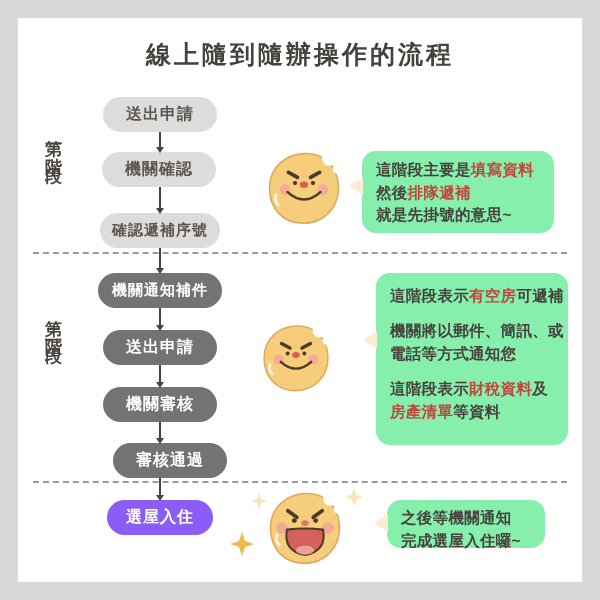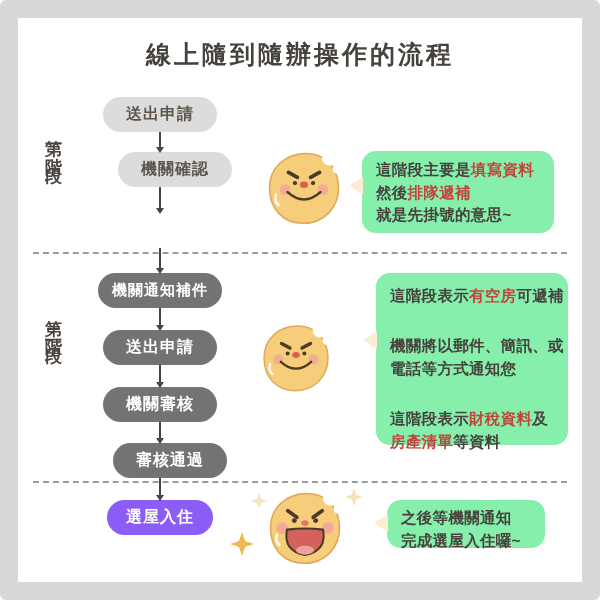--- a/index.html
+++ b/index.html
@@ -1,18 +1,18 @@
 <!DOCTYPE html>
 <html><head>
 <meta charset="utf-8">
 <style>
   html,body{margin:0;padding:0;}
   .stage{
     position:relative;width:600px;height:600px;background:#d8d8d8;
-    font-family:"Liberation Sans",sans-serif;overflow:hidden;border-radius:6px;
+    font-family:"Liberation Sans",sans-serif;overflow:hidden;
   }
   .card{position:absolute;left:18px;top:18px;width:564px;height:564px;background:#ffffff;}
   .title{
     position:absolute;left:0;top:38px;width:600px;text-align:center;
     font-size:25px;font-weight:700;letter-spacing:3px;color:#45413c;
   }
   .phase-label{
     position:absolute;left:42px;writing-mode:vertical-rl;text-orientation:upright;
     font-size:17px;font-weight:700;letter-spacing:9px;color:#4a443e;
   }
@@ -43,38 +43,39 @@
   .bubble .tail{
     position:absolute;left:-13px;width:0;height:0;
     border-top:9px solid transparent;border-bottom:9px solid transparent;
     border-right:14px solid #fcecd2;
   }
   .bubble1{left:362px;top:151px;width:192px;height:82px;padding:8px 14px;box-sizing:border-box;}
   .bubble2{left:376px;top:273px;width:192px;height:172px;padding:11px 14px;box-sizing:border-box;}
   .bubble3{left:387px;top:500px;width:158px;height:48px;padding:7px 14px;box-sizing:border-box;}
   .bline{white-space:nowrap;line-height:22.5px;}
   .bubble2 .bline{line-height:23px;}
-  .gap{margin-top:27px;}
+  .gap{margin-top:12px;}
   .hl{color:#c2453c;}
   .char{position:absolute;}
   .sparkle{position:absolute;}
 </style>
 </head>
 <body>
 
 <div class="stage">
   <div class="card"></div>
 
   <div class="title">線上隨到隨辦操作的流程</div>
 
   <div class="phase-label phase1">第一階段</div>
   <div class="phase-label phase2">第二階段</div>
 
   <div class="pill light" style="left:103px;top:97px;width:114px">送出申請</div>
-  <div class="pill light" style="left:118px;top:152px;width:114px">機關確認</div>
+  <div class="pill light" style="left:102px;top:152px;width:114px">機關確認</div>
+  <div class="pill light small" style="left:100px;top:213px;width:120px">確認遞補序號</div>
   <div class="pill dark small" style="left:98px;top:273px;width:124px">機關通知補件</div>
   <div class="pill dark" style="left:103px;top:330px;width:114px">送出申請</div>
   <div class="pill dark" style="left:103px;top:387px;width:114px">機關審核</div>
   <div class="pill dark" style="left:113px;top:443px;width:114px">審核通過</div>
   <div class="pill red" style="left:107px;top:500px;width:106px">選屋入住</div>
 
   <div class="arrow" style="top:132px;height:16px"></div>
   <div class="arrow" style="top:187px;height:22px"></div>
   <div class="arrow" style="top:248px;height:21px"></div>
   <div class="arrow" style="top:308px;height:18px"></div>

